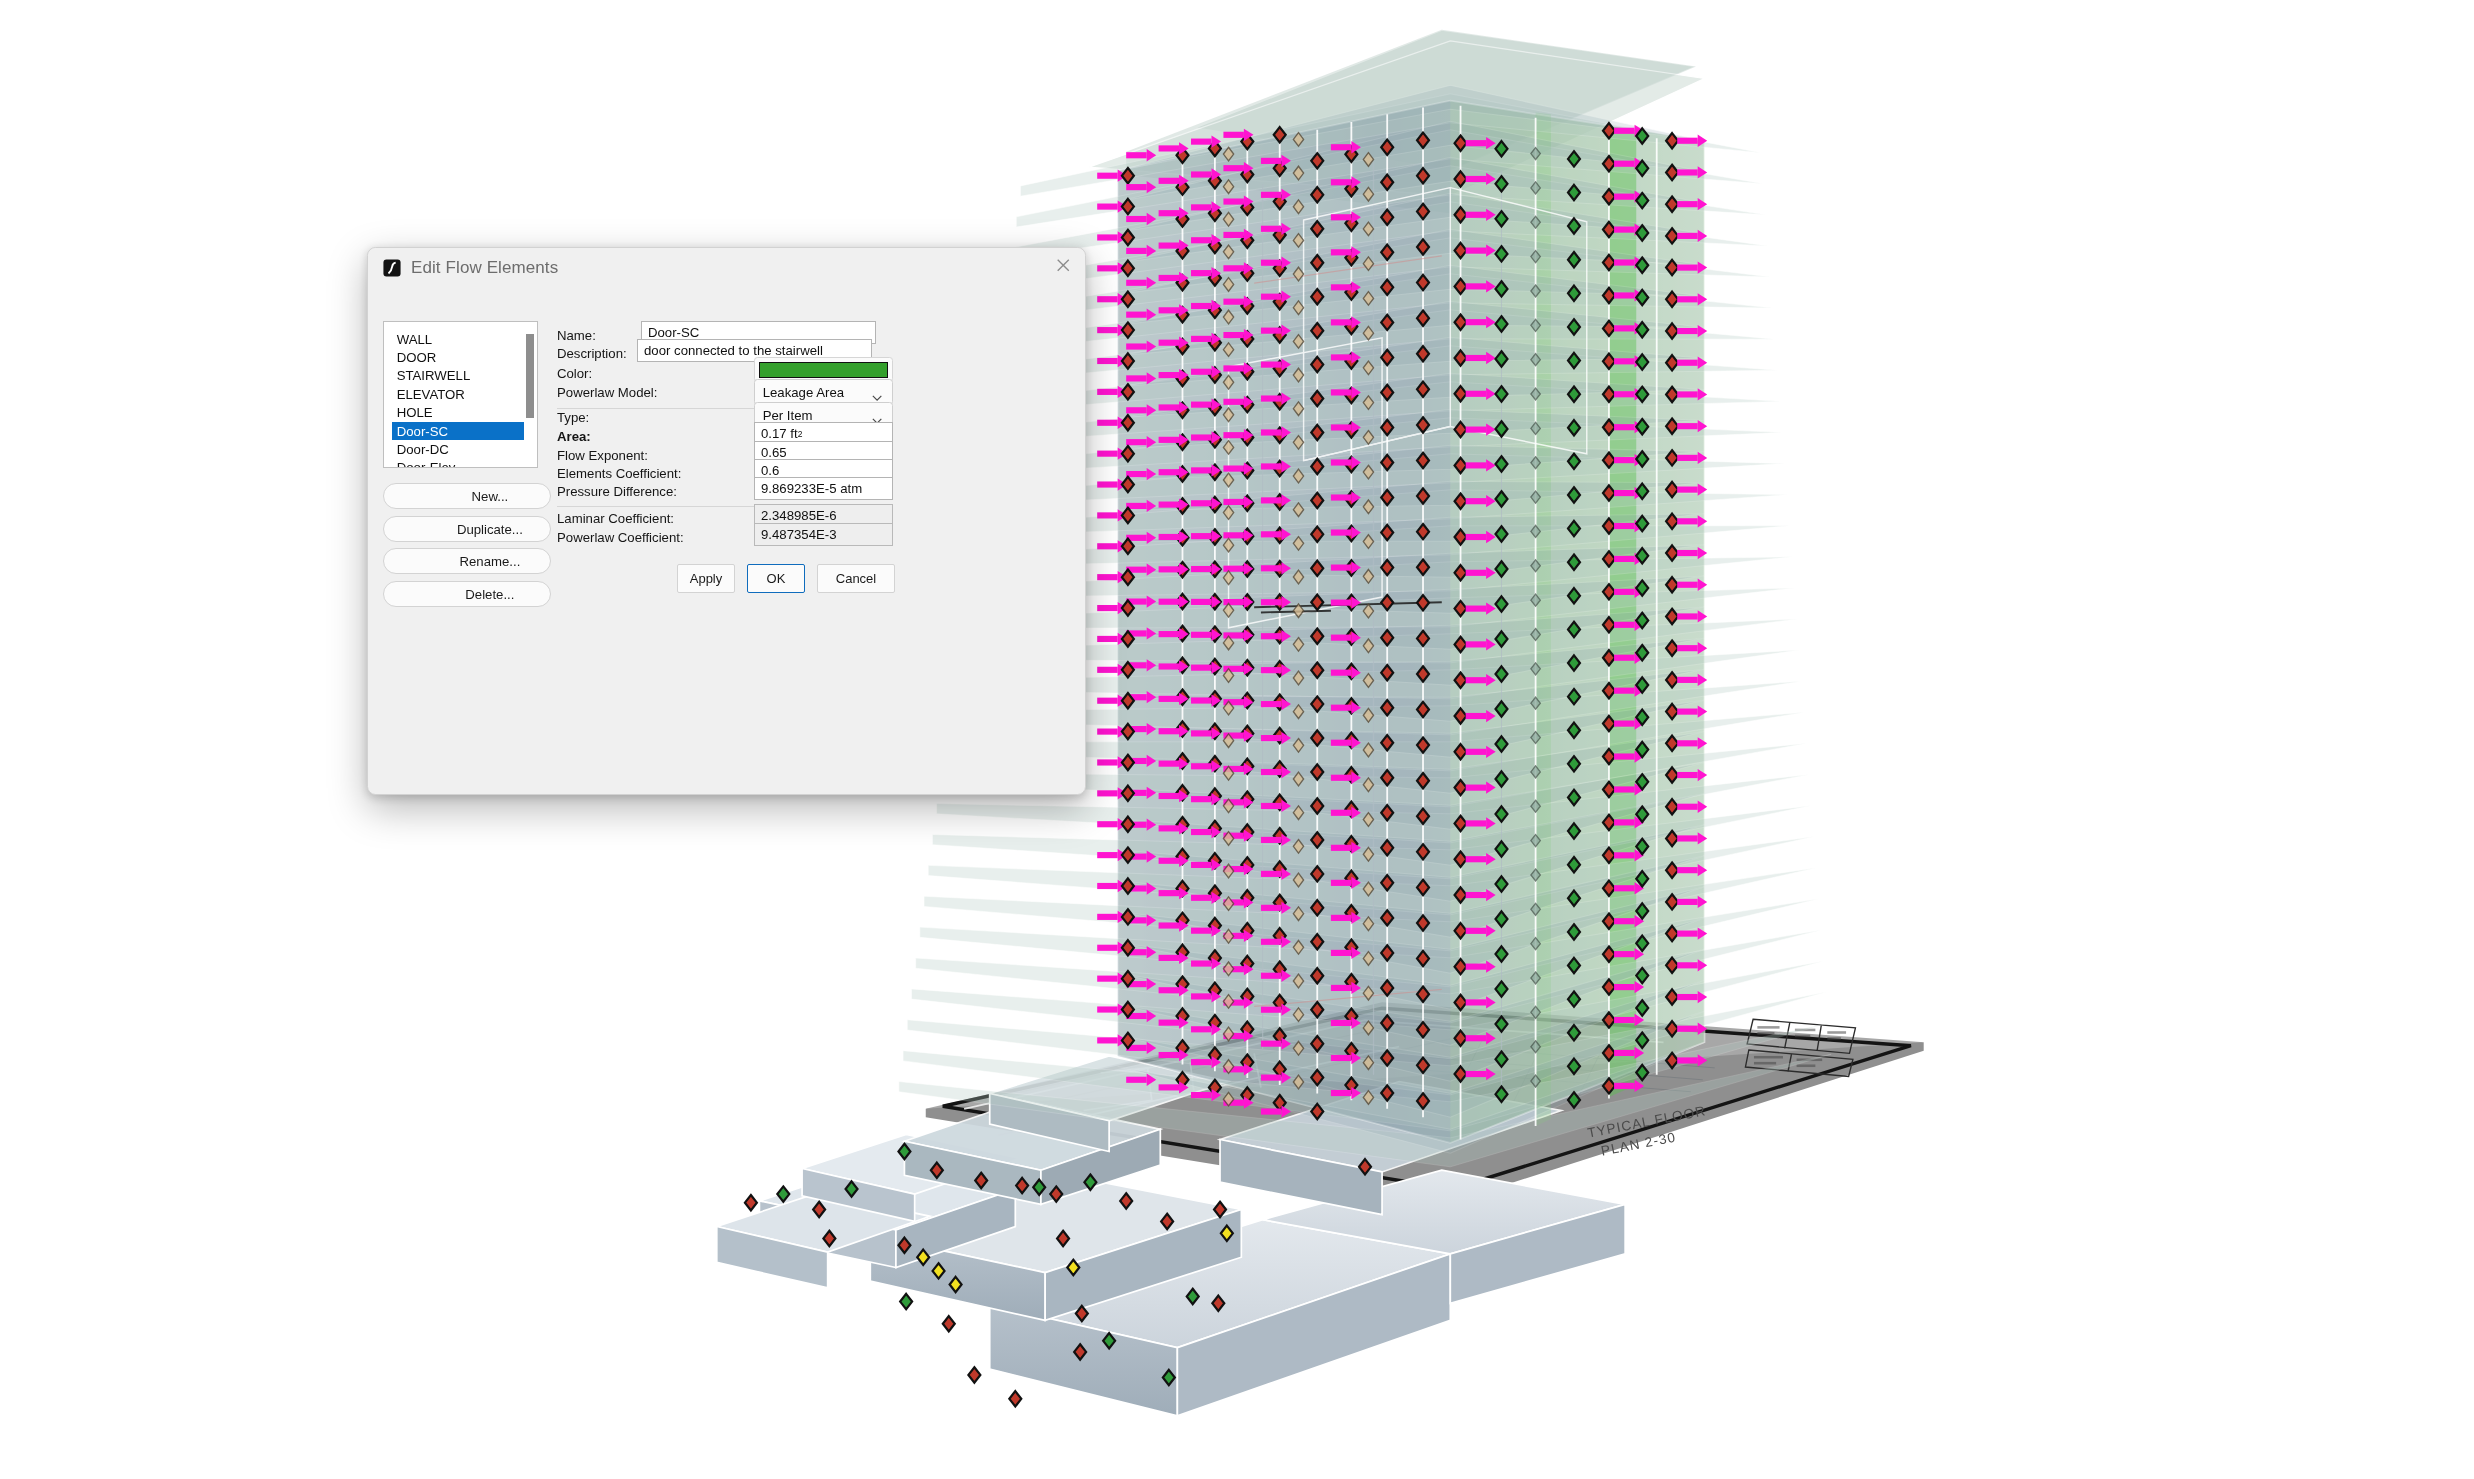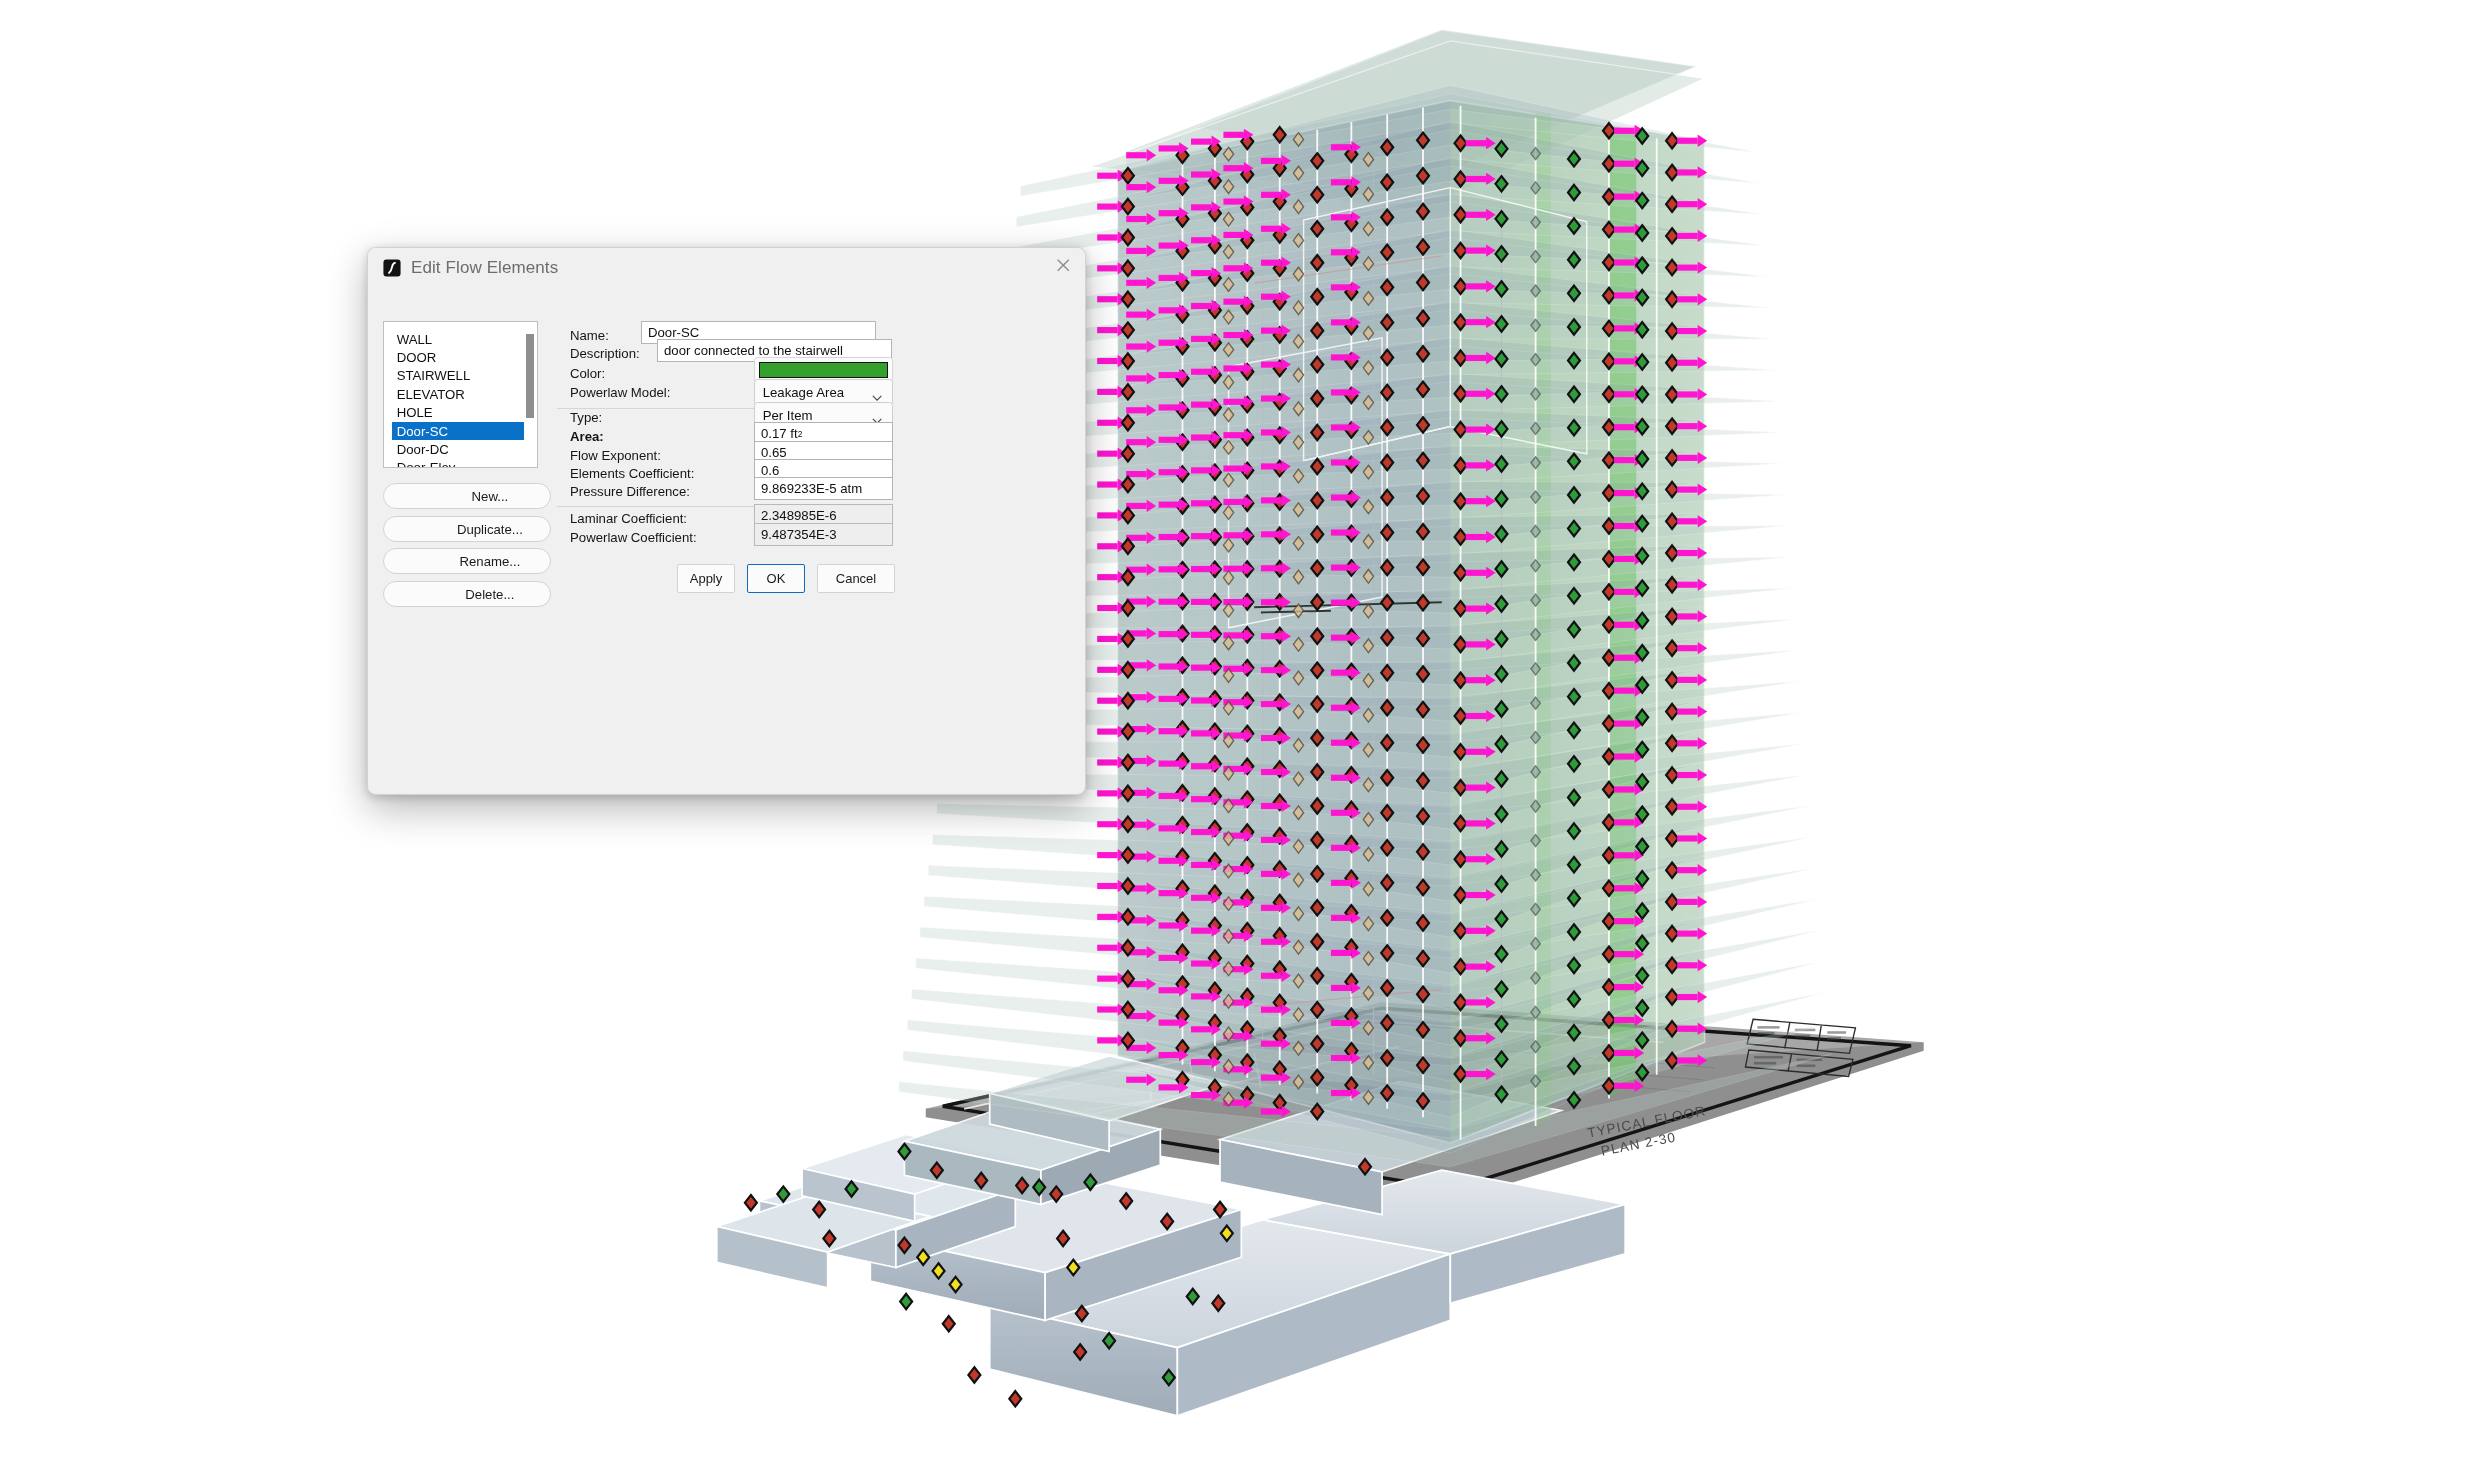--- a/index.html
+++ b/index.html
@@ -66,21 +66,21 @@
     background:#fbfbfb;border:0.9px solid #d3d3d3;border-radius:13px;
     font-size:13.2px;color:#1a1a1a;
     display:flex;align-items:center;justify-content:center;
     box-sizing:border-box;
     padding-left:45px;
   }
   #btn-new{top:235px;} #btn-dup{top:268px;} #btn-ren{top:300px;} #btn-del{top:333px;}
 
   
   .lbl{
-    position:absolute;font-size:13.2px;color:#151515;white-space:nowrap;margin-left:13px;
+    position:absolute;font-size:13.2px;color:#151515;white-space:nowrap;
   }
   .fld{
     position:absolute;box-sizing:border-box;
     background:#ffffff;border:0.9px solid #b4b4b4;
     font-size:13.2px;color:#101010;
     display:flex;align-items:center;padding-left:6px;
     height:23px;
   }
   .fld.readonly{background:#eeeeee;border:0.9px solid #b9b9b9;}
   .combo{
@@ -2374,21 +2374,21 @@
 
   <div class="sidebtn" id="btn-new">New...</div>
   <div class="sidebtn" id="btn-dup">Duplicate...</div>
   <div class="sidebtn" id="btn-ren">Rename...</div>
   <div class="sidebtn" id="btn-del">Delete...</div>
 
   <div class="lbl" style="left:189px;top:80px;">Name:</div>
   <div class="fld" style="left:273px;top:73px;width:235px;">Door-SC</div>
 
   <div class="lbl" style="left:189px;top:98px;">Description:</div>
-  <div class="fld" style="left:289px;top:91px;width:235px;">door connected to the stairwell</div>
+  <div class="fld" style="left:269px;top:91px;width:235px;">door connected to the stairwell</div>
 
   <div class="lbl" style="left:189px;top:118px;">Color:</div>
   <div class="swatchwrap" style="left:386px;top:109px;width:139px;height:25px;">
     <span class="swatch" id="colorSwatch" style="background: rgb(52, 160, 44);"></span>
   </div>
 
   <div class="lbl" style="left:189px;top:137px;">Powerlaw Model:</div>
   <div class="combo" style="left:386px;top:131px;width:139px;">
     <span>Leakage Area</span>
     <span class="chev">

